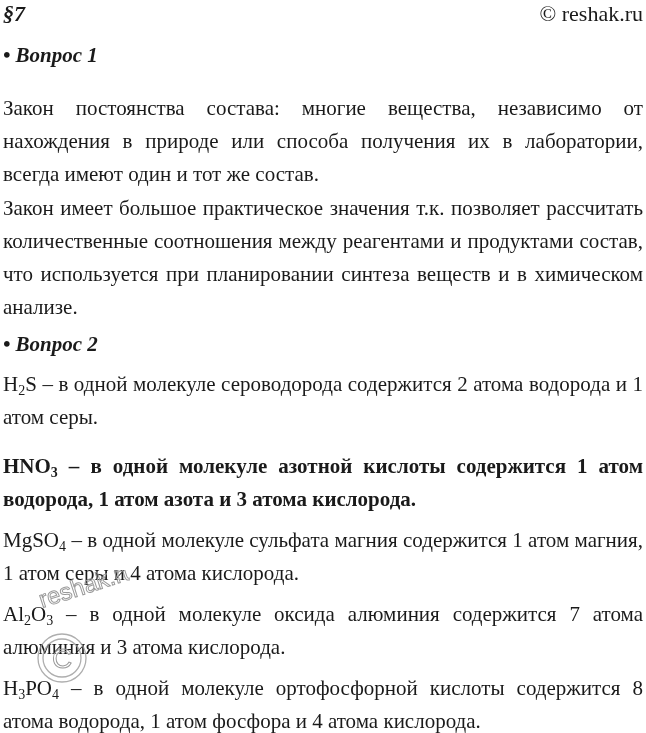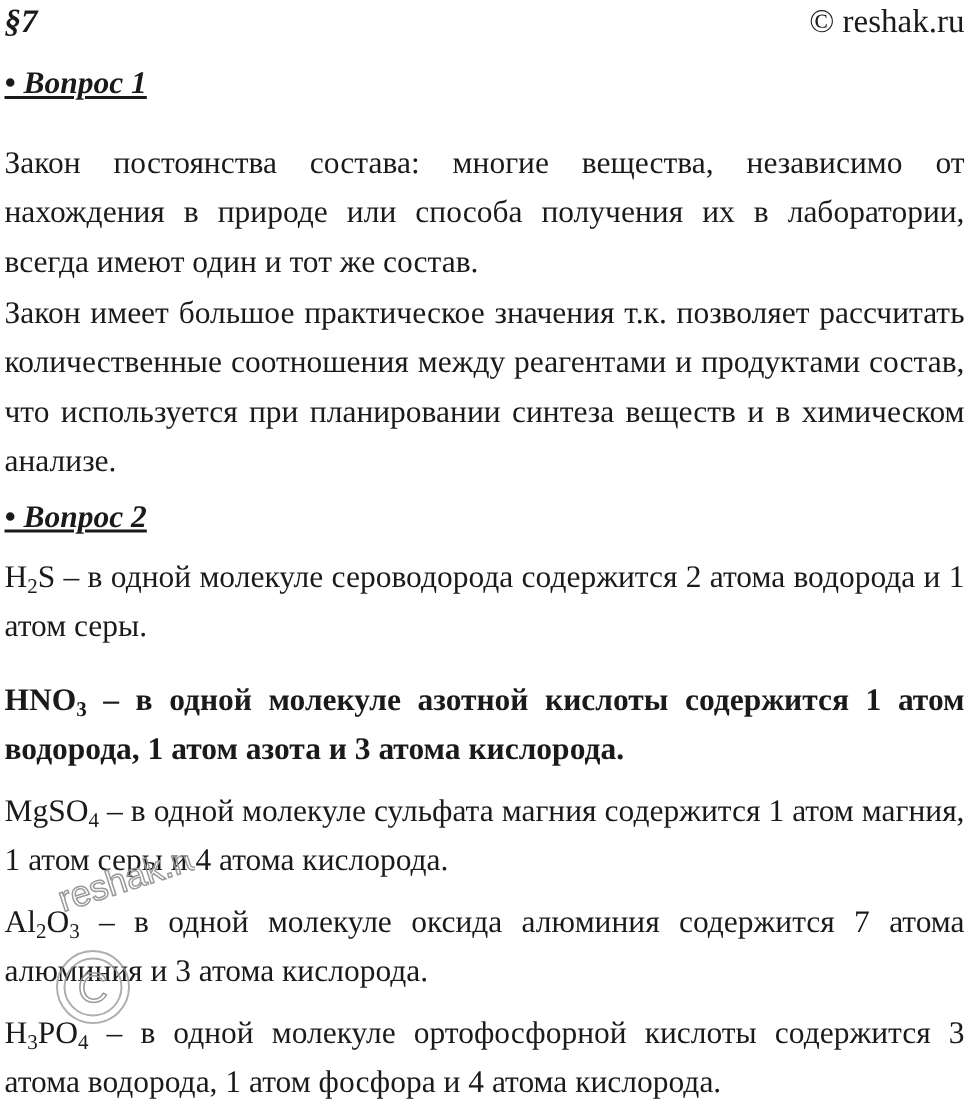--- a/index.html
+++ b/index.html
@@ -43,21 +43,20 @@
       right: 0;
       top: 0;
       font-size: 22px;
     }
     .question-heading {
       position: absolute;
       left: 0;
       font-size: 21px;
       font-weight: bold;
       font-style: italic;
-      text-decoration: underline;
     }
     .para {
       position: absolute;
       left: 0;
       width: 640px;
       text-align: justify;
       text-align-last: left;
     }
     .watermark {
       position: absolute;
@@ -100,21 +99,21 @@
 
   <div class="para formula" style="top:524px;">
     <span><span>MgSO</span><sub>4</sub></span><span> – в одной молекуле сульфата магния содержится 1 атом магния, 1 атом серы и 4 атома кислорода.</span>
   </div>
 
   <div class="para formula" style="top:598px;">
     <span><span>Al</span><sub>2</sub><span>O</span><sub>3</sub></span><span> – в одной молекуле оксида алюминия содержится 7 атома алюминия и 3 атома кислорода.</span>
   </div>
 
   <div class="para formula" style="top:672px;">
-    <span><span>H</span><sub>3</sub><span>PO</span><sub>4</sub></span><span> – в одной молекуле ортофосфорной кислоты содержится 3 атома водорода, 1 атом фосфора и 4 атома кислорода.</span>
+    <span><span>H</span><sub>3</sub><span>PO</span><sub>4</sub></span><span> – в одной молекуле ортофосфорной кислоты содержится 8 атома водорода, 1 атом фосфора и 4 атома кислорода.</span>
   </div>
 </div>
 
 <svg class="watermark" viewBox="0 0 110 140">
   <g fill="none" stroke="#9a9a9a" stroke-width="1.3" opacity="0.8">
     <circle cx="42" cy="88" r="24"></circle>
     <circle cx="42" cy="88" r="19"></circle>
   </g>
   <text x="42" y="98" text-anchor="middle" font-family="Liberation Sans, sans-serif" font-size="28" fill="none" stroke="#9a9a9a" stroke-width="1">C</text>
   <text x="0" y="0" font-family="Liberation Sans, sans-serif" font-size="24" fill="none" stroke="#9a9a9a" stroke-width="1" transform="translate(22,38) rotate(-18)">reshak.ru</text>

